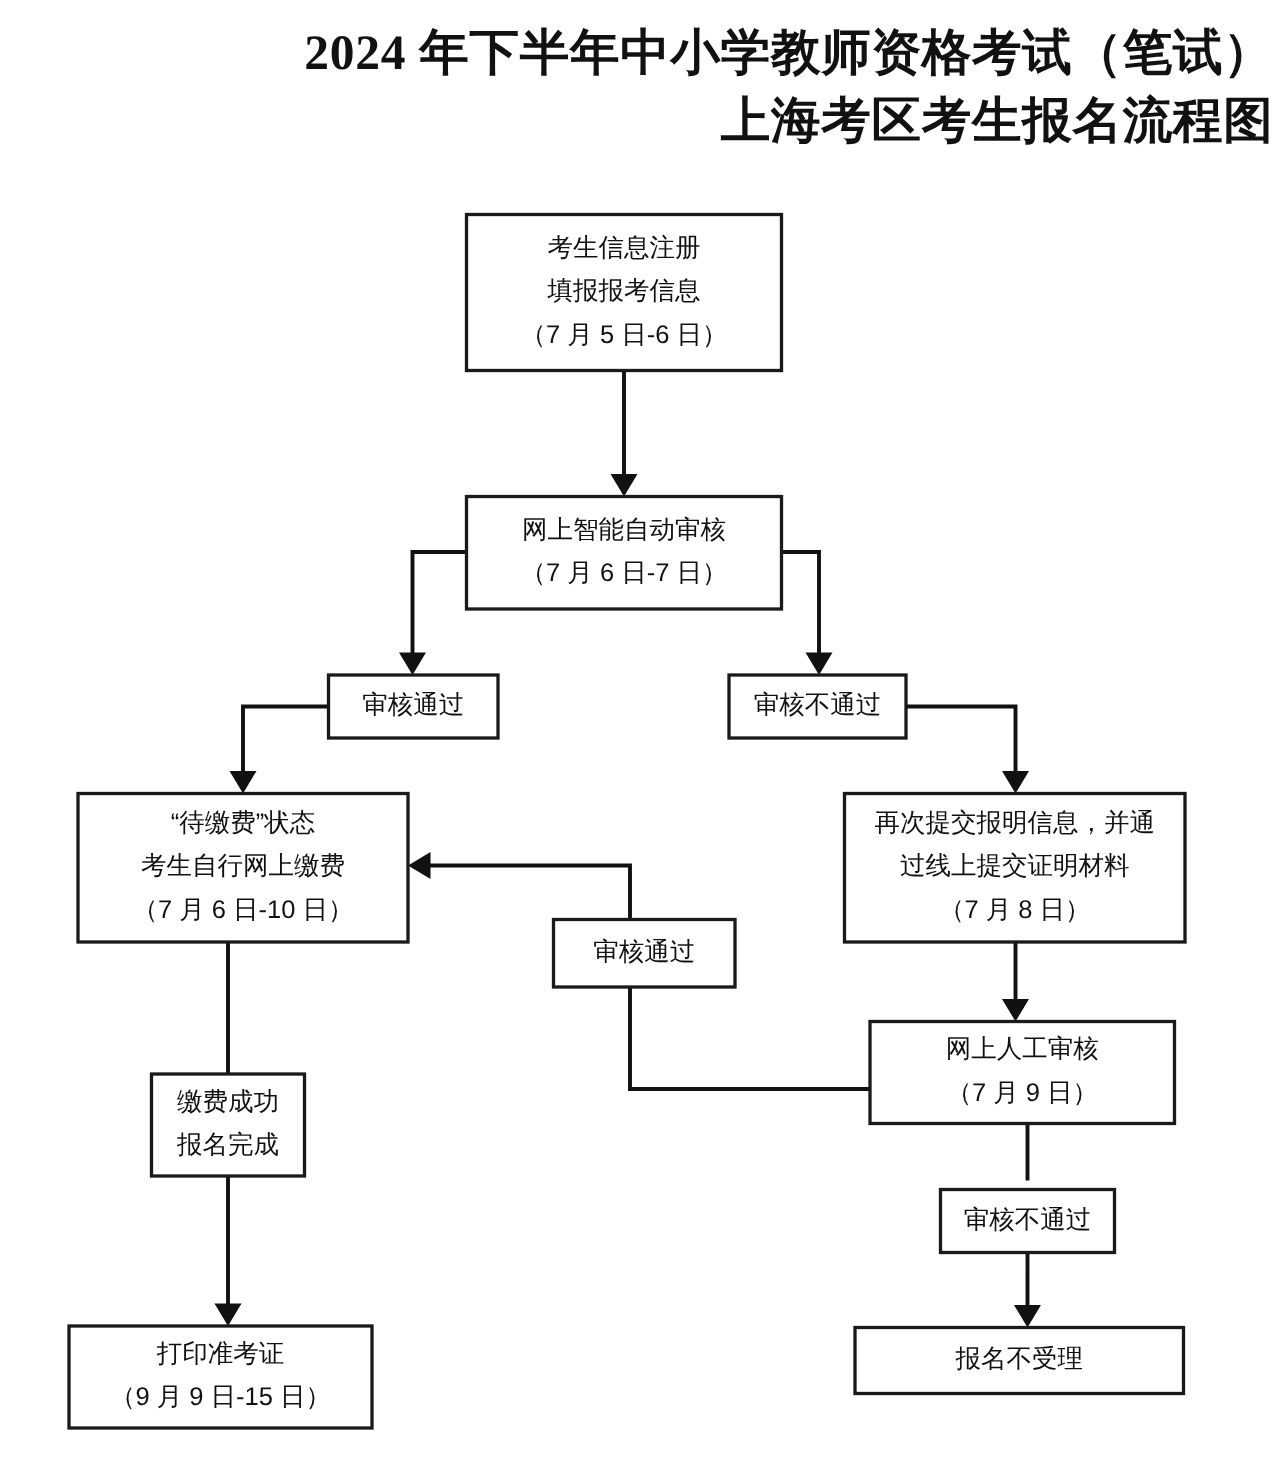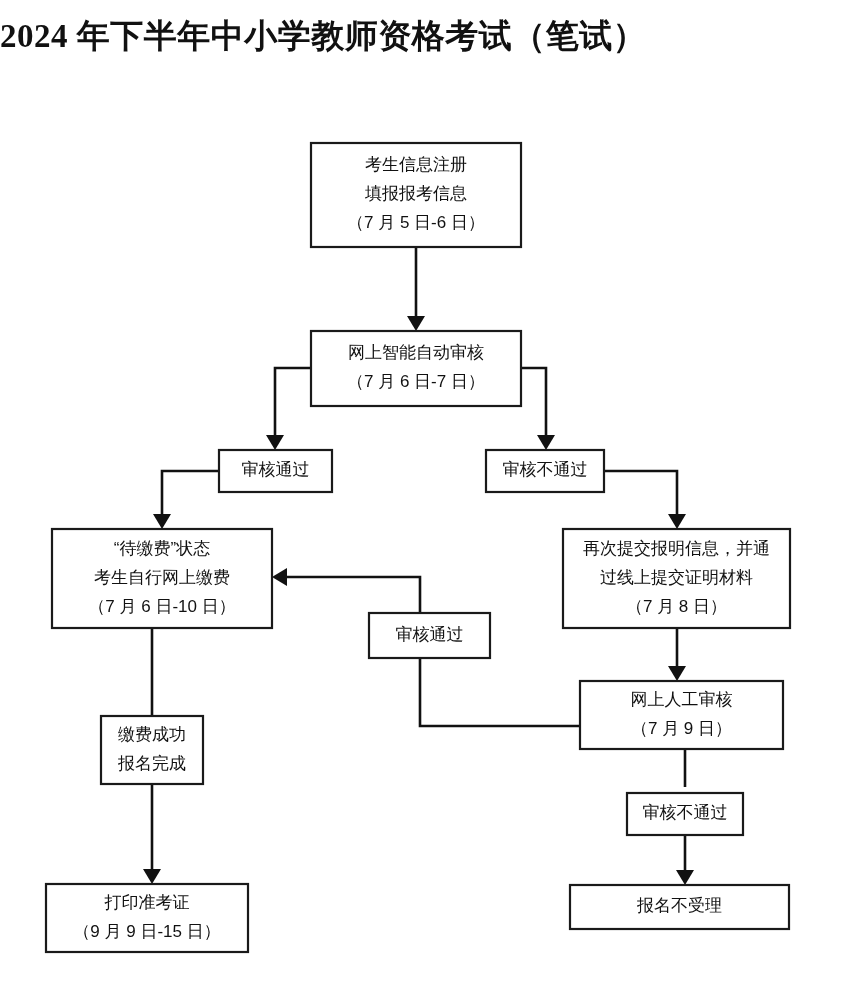--- a/index.html
+++ b/index.html
@@ -18,21 +18,21 @@
     position: relative;
     width: 849px;
     height: 985px;
     background: #ffffff;
   }
   .title-block {
     position: absolute;
     left: 0;
     top: 14px;
     width: 849px;
-    text-align: left;
+    text-align: right;
   }
   .title-line {
     font-family: "Liberation Serif", "DejaVu Serif", serif;
     font-weight: bold;
     font-size: 33px;
     line-height: 45px;
     color: #111111;
     letter-spacing: 0.5px;
     white-space: nowrap;
   }
@@ -64,20 +64,21 @@
     white-space: pre;
   }
 </style>
 </head>
 <body>
 
 <div id="page">
 
   <div class="title-block">
     <div class="title-line">2024 年下半年中小学教师资格考试（笔试）</div>
+    <div class="title-line">上海考区考生报名流程图</div>
   </div>
 
   <svg id="flow" viewBox="0 0 849 985">
     <g id="connections-layer">
         <g>
           <path d="M 416 247 L 416 325" class="conn"></path>
           <polygon points="407,316 425,316 416,331" fill="#111111"></polygon>
         </g>
         <g>
           <path d="M 311 368 L 275 368 L 275 444" class="conn"></path>

